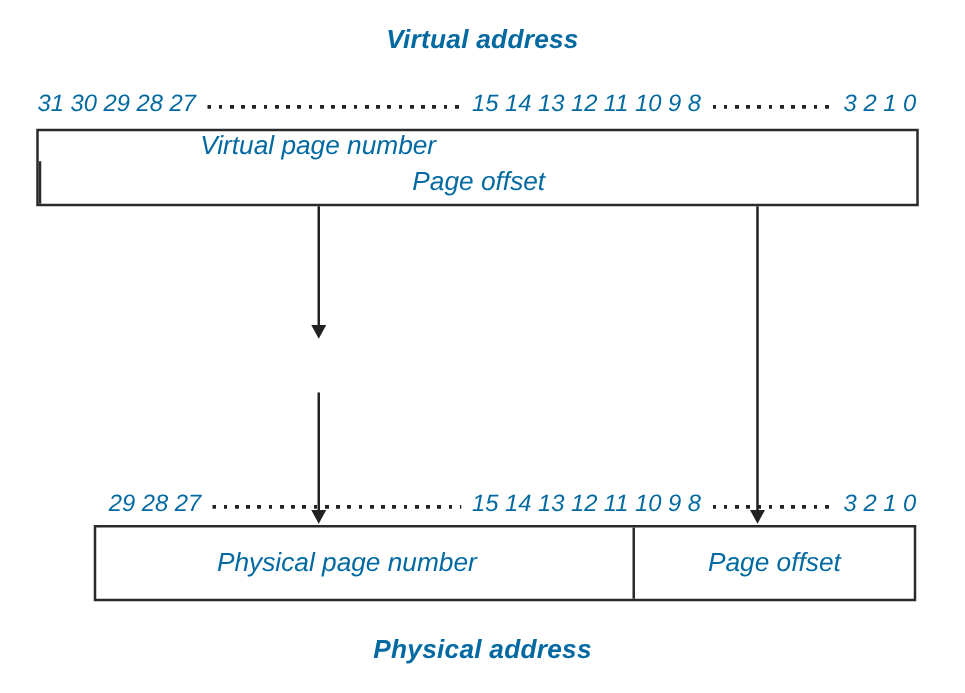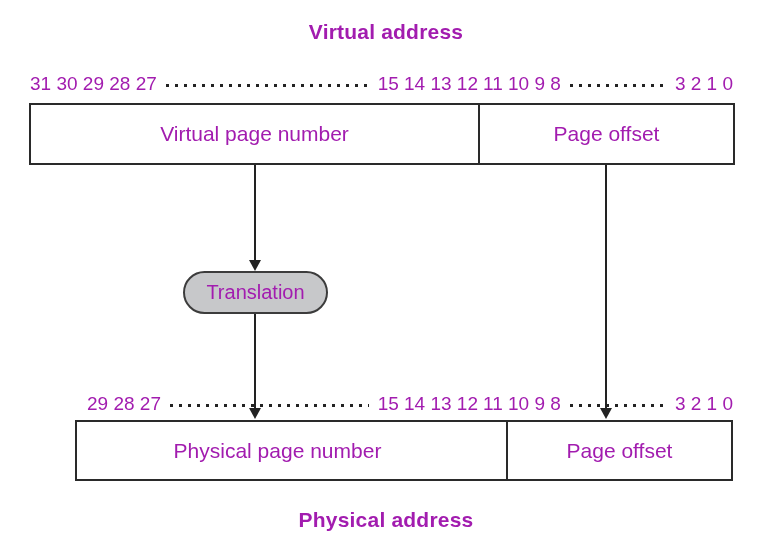--- a/index.html
+++ b/index.html
@@ -1,22 +1,23 @@
 <!DOCTYPE html>
 <html><head>
 <meta charset="utf-8">
 <style>
   html,body{margin:0;padding:0;background:#ffffff;}
   .canvas{
     position:relative;
     width:772px;height:554px;
     background:#ffffff;
     font-family:"Liberation Sans", sans-serif;
-    color:#a21caf;
+    color:#0369a1;
     overflow:hidden;
+    font-style:italic;
   }
   .title{
     position:absolute;left:0;width:772px;
     text-align:center;font-weight:bold;font-size:21px;
     letter-spacing:0.2px;
   }
   .title-top{top:20px;}
   .title-bottom{top:508px;}
 
   
@@ -71,35 +72,32 @@
       <div class="leader"></div>
       <span class="num">15 14 13 12</span>
     </div>
     <div class="bitrow-seg seg-right">
       <span class="num">11 10 9 8</span>
       <div class="leader"></div>
       <span class="num">3 2 1 0</span>
     </div>
   </div>
 
-  <div class="addr-box" style="left:29px;top:103px;width:706px;height:62px;box-sizing:border-box;">
+  <div class="addr-box" style="left:29px;top:103px;width:706px;height:62px;box-sizing:border-box;flex-direction:column;">
     <div class="cell" style="width:447px;">
       <span>Virtual page number</span>
     </div>
     <div class="cell cell-right">
       <span>Page offset</span>
     </div>
   </div>
 
   <div class="vline" style="left:254px;top:165px;height:96px;"></div>
   <div class="arrowhead" style="left:249px;top:260px;"></div>
 
-  <div class="pill">
-    <span>Translation</span>
-  </div>
 
   <div class="vline" style="left:254px;top:314px;height:95px;"></div>
   <div class="arrowhead" style="left:249px;top:408px;"></div>
 
   <div class="vline" style="left:605px;top:165px;height:244px;"></div>
   <div class="arrowhead" style="left:600px;top:408px;"></div>
 
   <div class="bitrow" style="left:87px;top:392px;width:646px;">
     <div class="bitrow-seg seg-left" style="width:391px;">
       <span class="num">29 28 27</span>

